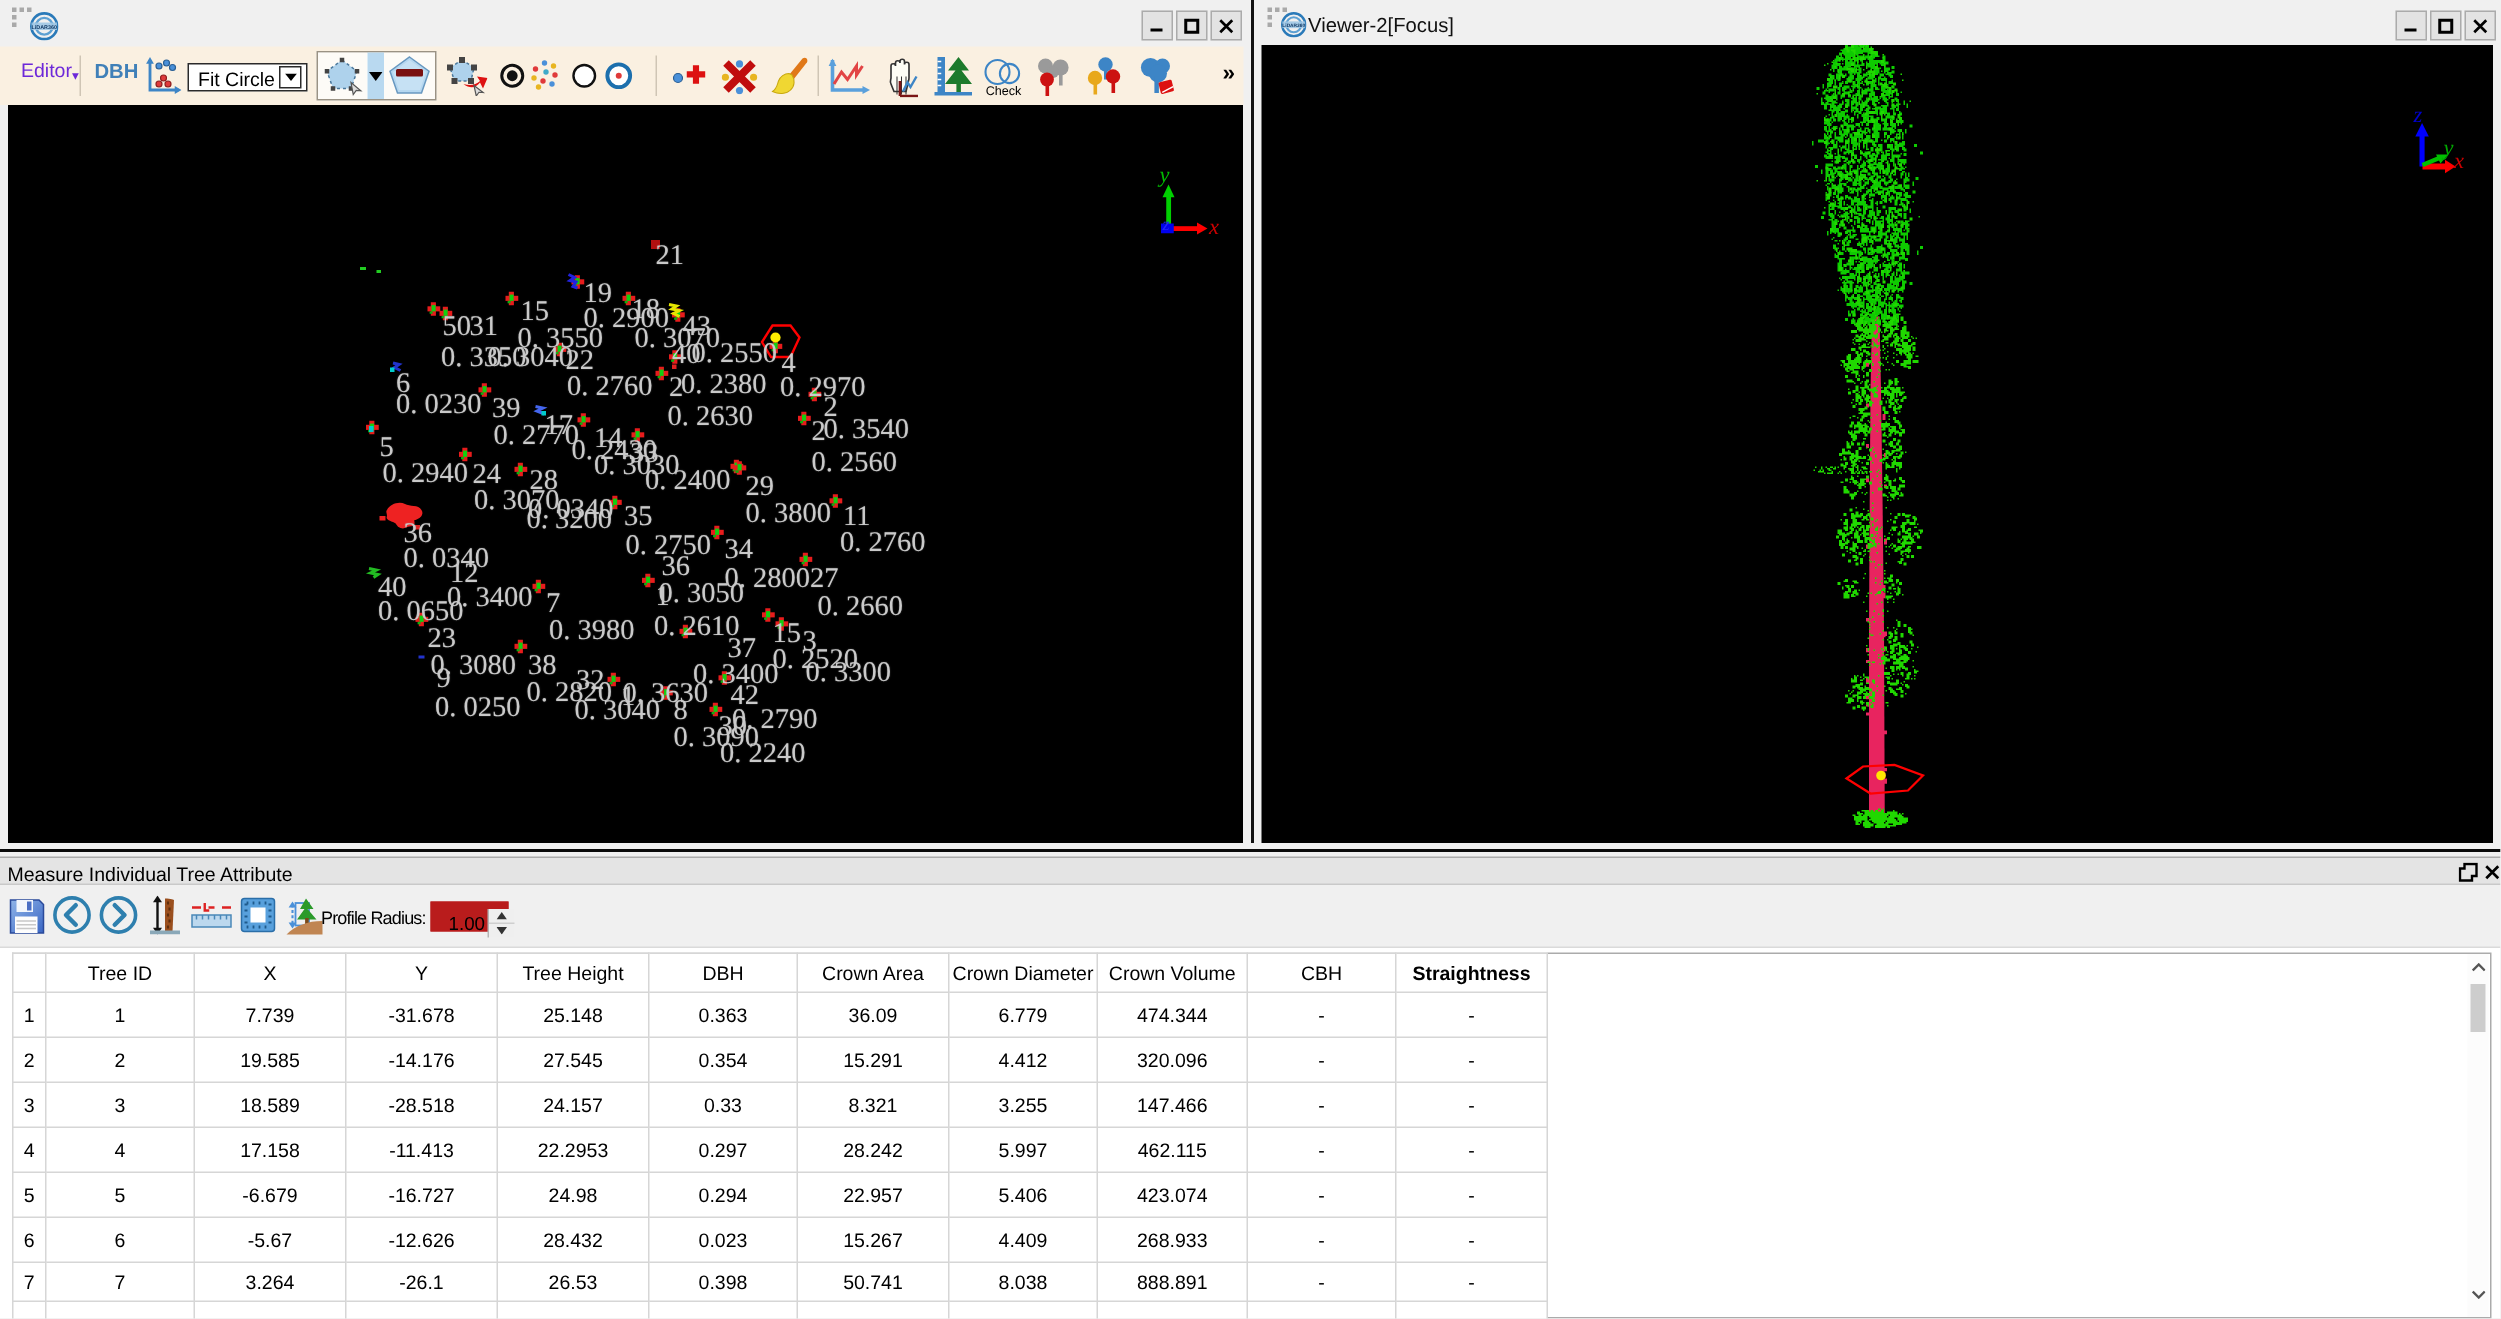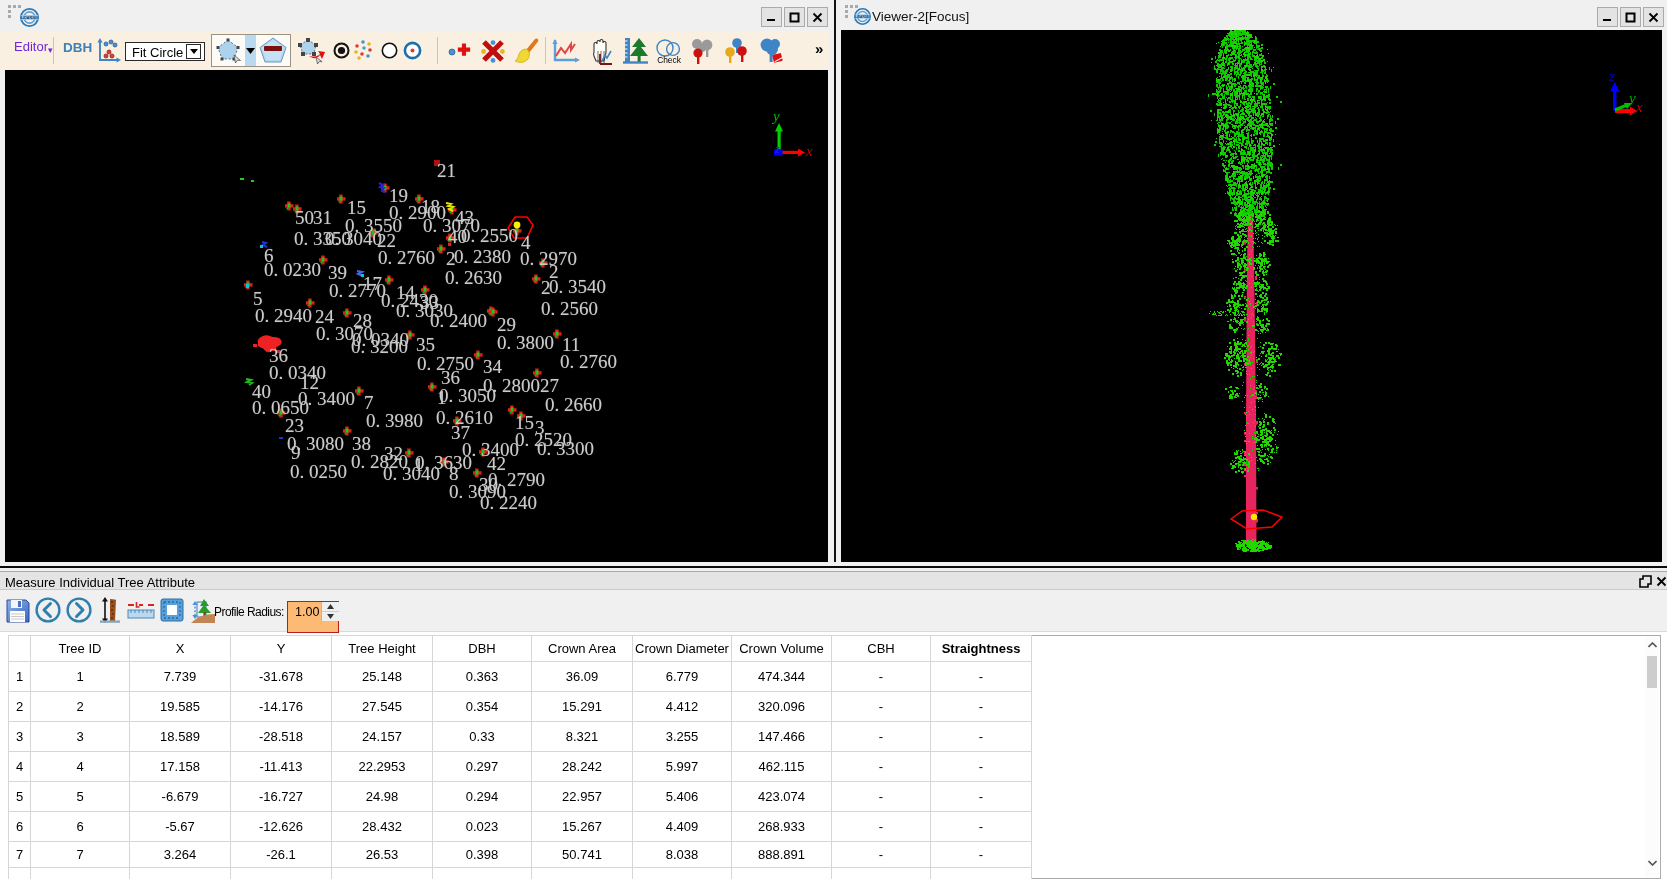--- a/index.html
+++ b/index.html
@@ -314,21 +314,21 @@
     <div class="vt" style="left:295px;top:303px">12</div>
     <div class="vt" style="left:478px;top:287px">34</div>
     <div class="vt" style="left:436px;top:298px">36</div>
     <div class="vt" style="left:535px;top:306px">27</div>
     <div class="vt" style="left:247px;top:312px">40</div>
     <div class="vt" style="left:359px;top:323px">7</div>
     <div class="vt" style="left:280px;top:346px">23</div>
     <div class="vt" style="left:432px;top:318px">1</div>
     <div class="vt" style="left:510px;top:343px">15</div>
     <div class="vt" style="left:530px;top:348px">3</div>
-    <div class="vt" style="left:446px;top:353px">37</div>
+    <div class="vt" style="left:480px;top:353px">37</div>
     <div class="vt" style="left:347px;top:364px">38</div>
     <div class="vt" style="left:482px;top:384px">42</div>
     <div class="vt" style="left:286px;top:373px">9</div>
     <div class="vt" style="left:379px;top:374px">32</div>
     <div class="vt" style="left:409px;top:385px">1</div>
     <div class="vt" style="left:444px;top:394px">8</div>
     <div class="vt" style="left:474px;top:405px">30</div>
     <div class="vt" style="left:384px;top:133px">0. 2900</div>
     <div class="vt" style="left:340px;top:146px">0. 3550</div>
     <div class="vt" style="left:418px;top:146px">0. 3070</div>
@@ -494,21 +494,21 @@
  <path d="M5 6V20" stroke="#4a90d9" stroke-width="1.4" stroke-dasharray="2 1.6"></path>
  <path d="M5 4l2.6 4H2.4z" fill="#4a90d9"></path>
     <path d="M5 22l2.6-4H2.4z" fill="#4a90d9"></path>
  <rect x="7" y="5" width="9" height="15" fill="none" stroke="#4a90d9" stroke-width="1.2"></rect>
  <path d="M14 2L19 9H15L21 16H8L13 9H10Z" fill="#2a9a2a"></path>
  <rect x="13.4" y="15" width="2.4" height="6" fill="#7a4a1a"></rect>
  <path d="M1 26c6-6 14-9 24-9v9z" fill="#c08552"></path>
 </svg>
 
 <div class="abs" style="left:214px;top:605px;font-size:12px;letter-spacing:-0.55px;color:#000">Profile Radius:</div>
-<div class="abs" style="left:287px;top:601px;width:52px;height:32px;background:#fdba74;border:1px solid #b91c1c">
+<div class="abs" style="left:287px;top:601px;width:52px;height:20px;background:#b91c1c;border:5px solid #b91c1c">
   <div class="abs" style="left:7px;top:3px;font-size:12.5px">1.00</div>
   <div class="abs" style="left:33px;top:0px;width:17px;height:19px;border-left:1px solid #b5b5b5">
     <div class="abs" style="left:0;top:0;width:17px;height:9.5px;background:#efefef;border-bottom:1px solid #cfcfcf;display:flex;align-items:center;justify-content:center">
         <svg width="7" height="5">
           <path d="M3.5 0L7 5H0z" fill="#333"></path>
         </svg>
       </div>
     <div class="abs" style="left:0;top:10px;width:17px;height:9px;background:#efefef;display:flex;align-items:center;justify-content:center">
         <svg width="7" height="5">
           <path d="M3.5 5L0 0h7z" fill="#333"></path>

